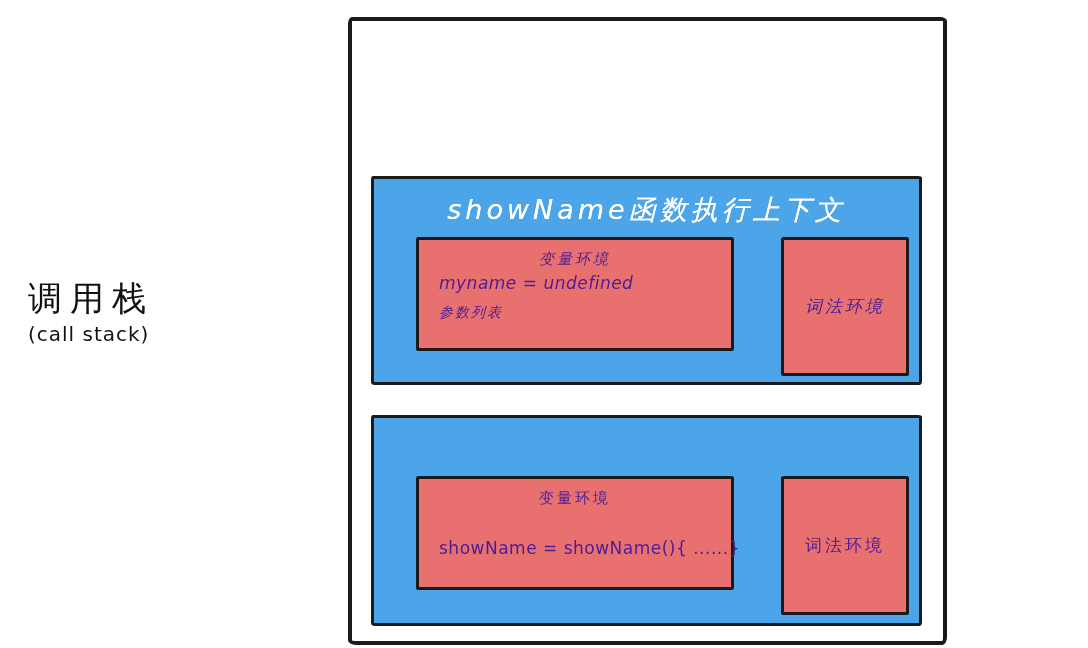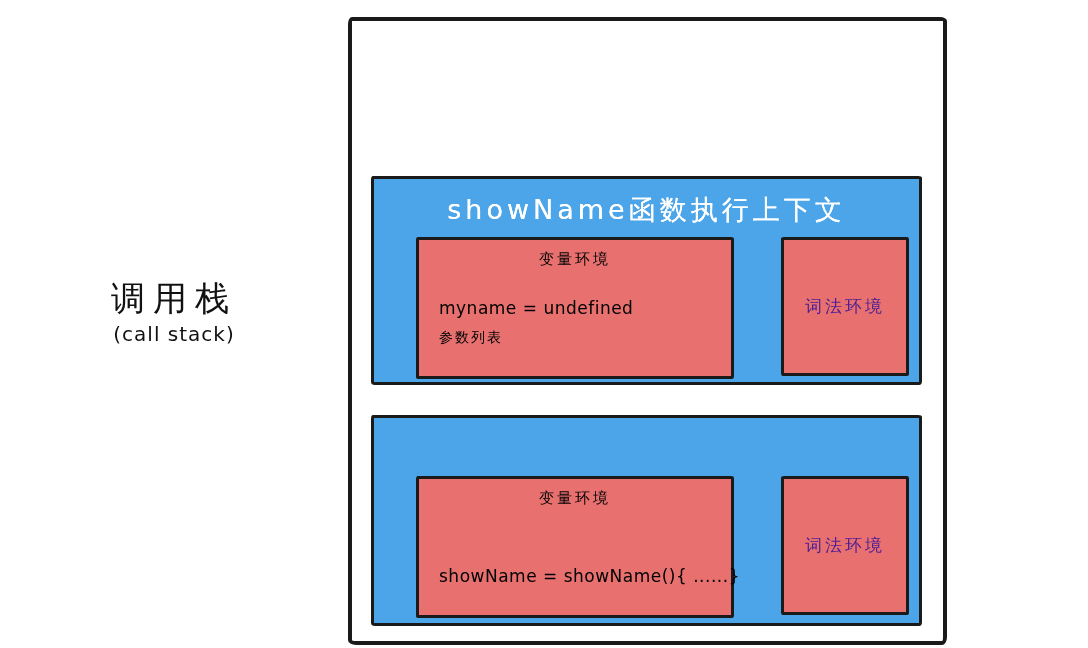--- a/index.html
+++ b/index.html
@@ -12,21 +12,21 @@
   .canvas {
     position: relative;
     width: 1088px; height: 648px;
     background: var(--background, #ffffff);
   }
 
   
   .side-label {
     position: absolute;
     left: 28px; top: 276px; width: 292px;
-    text-align: center;
+    text-align: left;
     color: #111;
   }
   .side-label .zh {
     font-size: 34px;
     letter-spacing: 8px;
     font-weight: 500;
   }
   .side-label .en {
     font-size: 20px;
     letter-spacing: 1px;
@@ -43,42 +43,42 @@
   }
 
   
   .context {
     position: absolute;
     left: 19px; width: 551px;
     background: var(--blue, #4BA5E8);
     border: 3px solid var(--border, #1a1a1a);
     border-radius: 2px 4px 3px 4px / 4px 2px 4px 3px;
   }
-  .context.top { top: 155px; height: 209px; }
+  .context.top { top: 155px; height: 209px; font-style: italic; }
   .context.bottom { top: 394px; height: 211px; }
 
   .context-title {
     color: #ffffff;
     text-align: center;
     font-size: 27px;
     letter-spacing: 4px;
     margin-top: 13px;
     font-weight: 500;
     text-shadow: 0 0 0.5px #fff;
   }
 
   
   .var-env {
     position: absolute;
     left: 42px; top: 58px;
-    width: 318px; height: 142px;
+    width: 318px; height: 114px;
     background: var(--red, #E87170);
     border: 3px solid var(--border, #1a1a1a);
     border-radius: 2px 3px 2px 3px / 3px 2px 3px 2px;
-    color: #000000;
+    color: #4c1d95;
     display: flex; flex-direction: column;
   }
   .env-title {
     text-align: center;
     font-size: 15px;
     letter-spacing: 3px;
     padding-top: 10px;
   }
   .env-lines {
     margin-top: auto;

